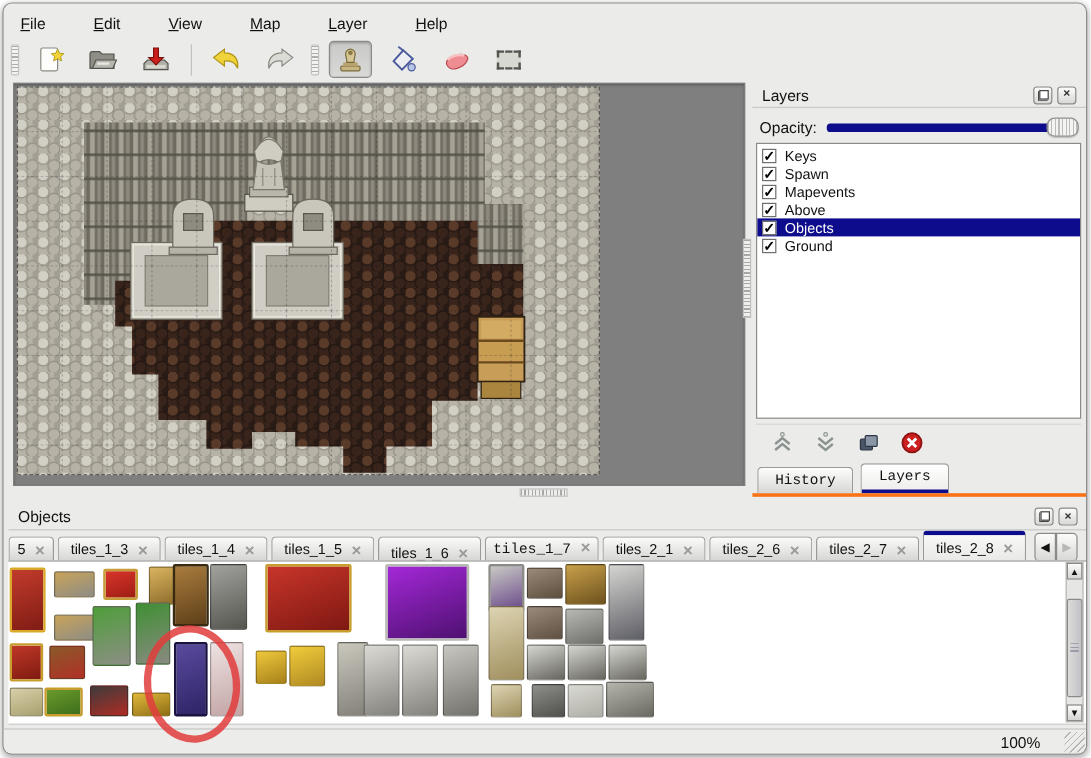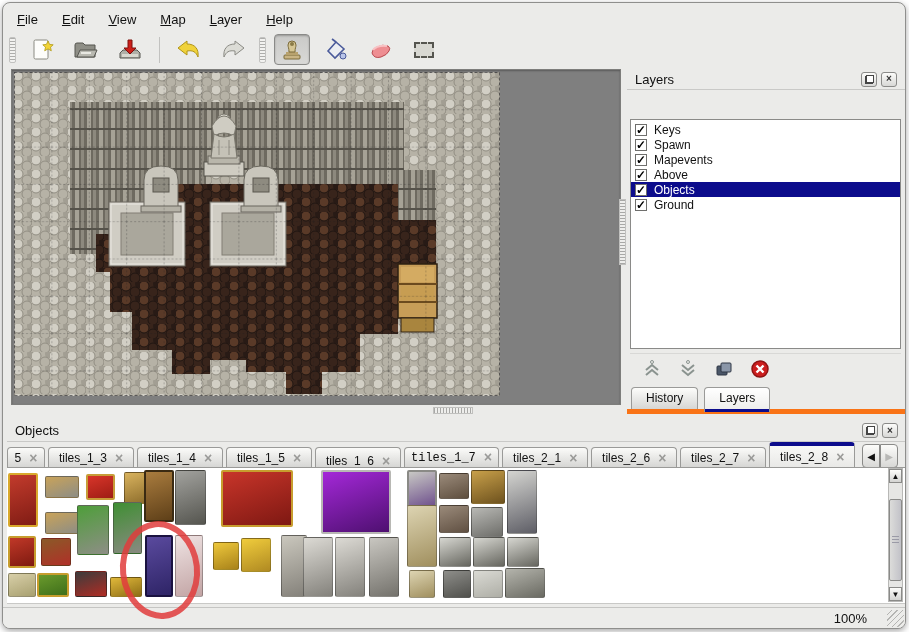--- a/index.html
+++ b/index.html
@@ -1,21 +1,21 @@
 <!DOCTYPE html>
 <html style="--accent: #0c0c8c; --canvas: #7f7f7f; --stone1: #b6b2a6; --stone2: #918d82; --stone3: #d2cfc5; --wall1: #a6a296; --wall2: #6e6a60; --floor1: #38241b; --floor2: #5a3a28; --floor3: #1e1410; --wood1: #c79d58; --wood2: #7c5a28;"><head>
 <meta charset="utf-8">
 <style>
   html,body{margin:0;padding:0;background:#fff;}
   *{box-sizing:border-box;}
   .screen{position:relative;width:909px;height:632px;font-family:"Liberation Sans",sans-serif;color:#111;overflow:hidden;}
   .window{position:absolute;left:2px;top:2px;width:904px;height:627px;background:#ebebe9;border:1px solid #8f8f8d;border-radius:8px;box-shadow:0 2px 6px rgba(0,0,0,.35);overflow:hidden;}
 
   
-  .menubar{position:absolute;left:10px;top:7px;height:20px;display:flex;gap:16px;font-size:13px;}
+  .menubar{position:absolute;left:10px;top:7px;height:20px;display:flex;gap:32px;font-size:13px;}
   .menu-item{padding:2px 4px;cursor:default;}
   .menu-item u{text-decoration:underline;}
 
   
   .toolbar{position:absolute;left:6px;top:29px;height:35px;display:flex;align-items:center;gap:8px;}
   .tb-handle{width:7px;height:26px;border:1px solid #c2c2c0;background:repeating-linear-gradient(180deg,#adadab 0 1px,#f2f2f0 1px 3px);border-radius:2px;}
   .tb-sep{width:1px;height:26px;background:#c2c2c0;margin:0 3px;}
   .tb-btn{width:36px;height:31px;display:flex;align-items:center;justify-content:center;border:1px solid transparent;border-radius:4px;position:relative;}
   .tb-btn.active{background:linear-gradient(#c9c9c7,#d9d9d7);border:1px solid #8a8a88;box-shadow:inset 0 1px 2px rgba(0,0,0,.25);}
   .tb-btn svg{display:block;}
@@ -39,21 +39,21 @@
   .opacity-row{position:absolute;left:6px;top:27px;right:6px;height:20px;display:flex;align-items:center;font-size:13px;}
   .slider{position:relative;flex:1;height:16px;margin-left:8px;}
   .slider .track{position:absolute;left:0;right:2px;top:5px;height:7px;background:var(--accent);border-radius:3px;}
   .slider .handle{position:absolute;right:0;top:0;width:27px;height:16px;border:1px solid #8f8f8d;border-radius:7px;background:repeating-linear-gradient(90deg,#bcbcba 0 1px,#f4f4f2 1px 3px);box-shadow:0 1px 1px rgba(0,0,0,.2);}
   .layer-list{position:absolute;left:3px;top:50px;width:271px;height:230px;background:#fff;border:1px solid #8a8a88;overflow:hidden;padding-top:2px;}
   .layer-row{height:15px;display:flex;align-items:center;gap:7px;padding-left:4px;font-size:12px;}
   .layer-row .cb{width:12px;height:12px;border:1px solid #6f6f6d;background:#fff;font-size:12px;font-weight:bold;line-height:10px;text-align:center;color:#000;flex:none;}
   .layer-row.sel{background:var(--accent);color:#fff;}
   .layer-btnrow{position:absolute;left:3px;top:284px;width:271px;height:31px;border-top:1px solid #d8d8d6;display:flex;align-items:center;gap:12px;padding-left:10px;}
   .lb{width:24px;height:24px;display:flex;align-items:center;justify-content:center;}
-  .right-tabbar{position:absolute;left:0px;top:318px;height:27px;display:flex;align-items:flex-start;border-bottom:5px solid #f97316;width:278px;}
+  .right-tabbar{position:absolute;left:0px;top:318px;height:27px;display:flex;align-items:flex-end;border-bottom:3px solid #f97316;width:278px;font-family:Liberation Mono, monospace;}
   .rtab{height:22px;padding:3px 14px 2px;font-size:12px;border:1px solid #9a9a98;border-bottom:none;border-radius:4px 4px 0 0;background:linear-gradient(#fdfdfb,#d6d6d4);margin-right:2px;margin-left:4px;}
   .rtab.act{height:25px;background:linear-gradient(#ffffff,#ececea);box-shadow:inset 0 -3px 0 var(--accent);}
 
   
   .tiles-dock{position:absolute;left:4px;top:417px;width:899px;height:188px;}
   .ts-tabbar{position:absolute;left:0;top:22px;height:26px;right:0;display:flex;align-items:flex-end;}
   .tstab{height:21px;display:flex;align-items:center;gap:8px;justify-content:center;font-size:12px;border:1px solid #9a9a98;border-bottom:none;border-radius:4px 4px 0 0;background:linear-gradient(#fbfbf9,#d4d4d2);padding:0 6px;margin-right:3px;white-space:nowrap;}
   .tstab .x{color:#9a9a98;font-weight:bold;font-size:14px;line-height:1;}
   .tstab.act{height:26px;background:linear-gradient(#f8f8f6,#e8e8e6);border-top:4px solid var(--accent);border-radius:4px 4px 0 0;}
   .ts-scrollbtns{position:absolute;right:8px;top:24px;display:flex;}
@@ -252,20 +252,27 @@
   <div class="right-dock">
     <div class="dock-title">
       <span>Layers</span>
       <span class="sp"></span>
       <span class="mini-btn">
             <span class="float-glyph"></span>
           </span>
       <span class="mini-btn">
             <b>×</b>
           </span>
+    </div>
+    <div class="opacity-row">
+      <span>Opacity:</span>
+      <span class="slider">
+        <span class="track"></span>
+        <span class="handle"></span>
+      </span>
     </div>
     <div class="layer-list">
           <div class="layer-row">
             <div class="cb">✓</div>
             <div class="lab">Keys</div>
           </div>
           <div class="layer-row">
             <div class="cb">✓</div>
             <div class="lab">Spawn</div>
           </div>

